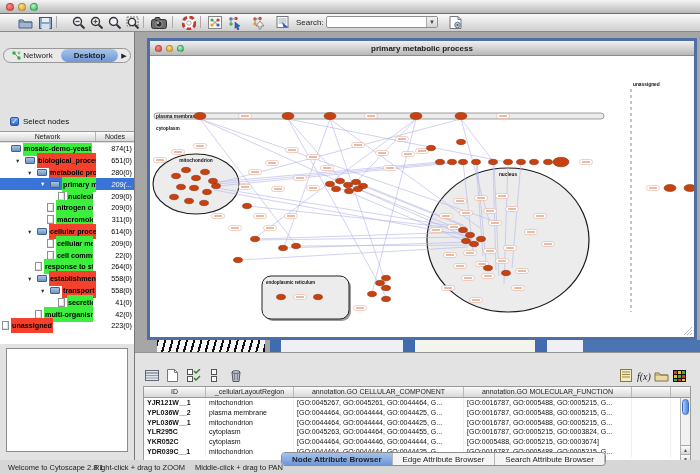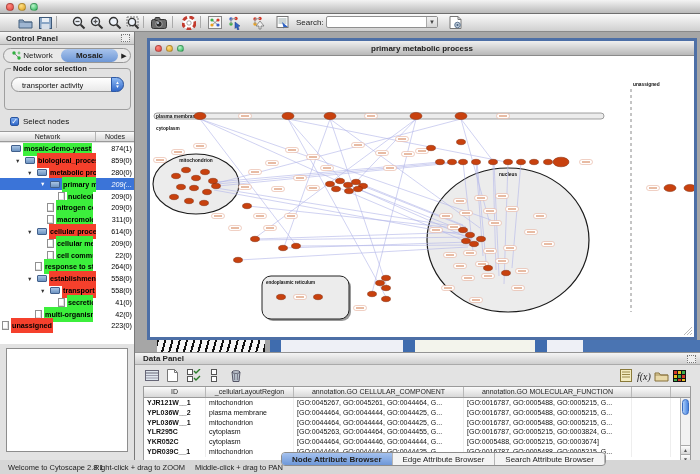--- a/index.html
+++ b/index.html
@@ -226,65 +226,54 @@
     <svg class="icon-svg" width="13" height="13">
         <path d="M1,0.5 h8 l3,3 v9 h-11 z" fill="#fff" stroke="#777"></path>
         <path d="M9,0.5 v3 h3" fill="none" stroke="#777"></path>
         <circle cx="8.5" cy="9" r="2.8" fill="#b9c6d6" stroke="#44607f" stroke-width="0.8"></circle>
         <circle cx="8.5" cy="9" r="1" fill="#44607f"></circle>
       </svg>
     </span>
 </div>
 
 <div class="cp">
-  <div class="cp-header">
-    <span>Control Panel</span>
-    <span class="floatic"></span>
-  </div>
   <div class="cp-tabs">
     <div class="cp-tab">
       <svg width="9" height="9">
           <line x1="2" y1="2" x2="7" y2="7" stroke="#888"></line>
           <circle cx="2" cy="2" r="1.7" fill="#2fae3f"></circle>
           <circle cx="7" cy="7" r="1.7" fill="#2fae3f"></circle>
           <circle cx="7" cy="2" r="1.4" fill="#77c97f"></circle>
         </svg>
       <span>Network</span>
     </div>
     <div class="cp-tab sel">
-      <span>Mosaic</span>
+      <span>Desktop</span>
     </div>
     <div class="cp-tab-more">▶</div>
-  </div>
-  <div class="groupbox">
-    <span class="grouplbl">Node color selection</span>
-    <div class="combo">
-      <span>transporter activity</span>
-      <span class="stepper">▲<br>▼</span>
-    </div>
   </div>
   <div class="checkrow">
     <span class="checkbox">✓</span>
     <span>Select nodes</span>
   </div>
   <div class="tree-header">
     <span class="c1">Network</span>
     <span class="c2">Nodes</span>
   </div>
   <div class="tree">
       <div class="trow">
         <span class="ticon folder" style="margin-left: 11px;"></span>
         <span class="tlabel green" style="max-width: 73px;">mosaic-demo-yeast</span>
         <span class="tcount">874(1)</span>
       </div>
       <div class="trow">
         <span class="tarrow" style="left: 15px;">▼</span>
         <span class="ticon folder" style="margin-left: 25px;"></span>
         <span class="tlabel red" style="max-width: 59px;">biological_process</span>
-        <span class="tcount">859(0)</span>
+        <span class="tcount">651(0)</span>
       </div>
       <div class="trow">
         <span class="tarrow" style="left: 27px;">▼</span>
         <span class="ticon folder" style="margin-left: 37px;"></span>
         <span class="tlabel red" style="max-width: 47px;">metabolic process</span>
         <span class="tcount">280(0)</span>
       </div>
       <div class="trow sel">
         <span class="tarrow" style="left: 40px;">▼</span>
         <span class="ticon folder" style="margin-left: 50px;"></span>
@@ -599,24 +588,20 @@
           <ellipse cx="356" cy="217" rx="4.5" ry="2.6999999999999997" fill="#c8410e" stroke="#7e2706" stroke-width="0.5"></ellipse>
           <line x1="534" y1="279" x2="542" y2="271" stroke="#aaa" stroke-width="0.8"></line>
           <line x1="537" y1="279" x2="542" y2="274" stroke="#aaa" stroke-width="0.8"></line>
           <line x1="540" y1="279" x2="542" y2="277" stroke="#aaa" stroke-width="0.8"></line>
         </svg>
     </div>
   </div>
 </div>
 
 <div class="dp">
-  <div class="dp-header">
-    <span>Data Panel</span>
-    <span class="floatic"></span>
-  </div>
   <div class="dp-toolbar">
     <span class="dpi">
       <svg width="14" height="11">
           <rect x="0.5" y="0.5" width="13" height="10" fill="#dfe6ee" stroke="#667"></rect>
           <line x1="1" y1="3" x2="13" y2="3" stroke="#667"></line>
           <line x1="1" y1="5.5" x2="13" y2="5.5" stroke="#99a"></line>
           <line x1="1" y1="8" x2="13" y2="8" stroke="#99a"></line>
         </svg>
       </span>
     <span class="dpi">

